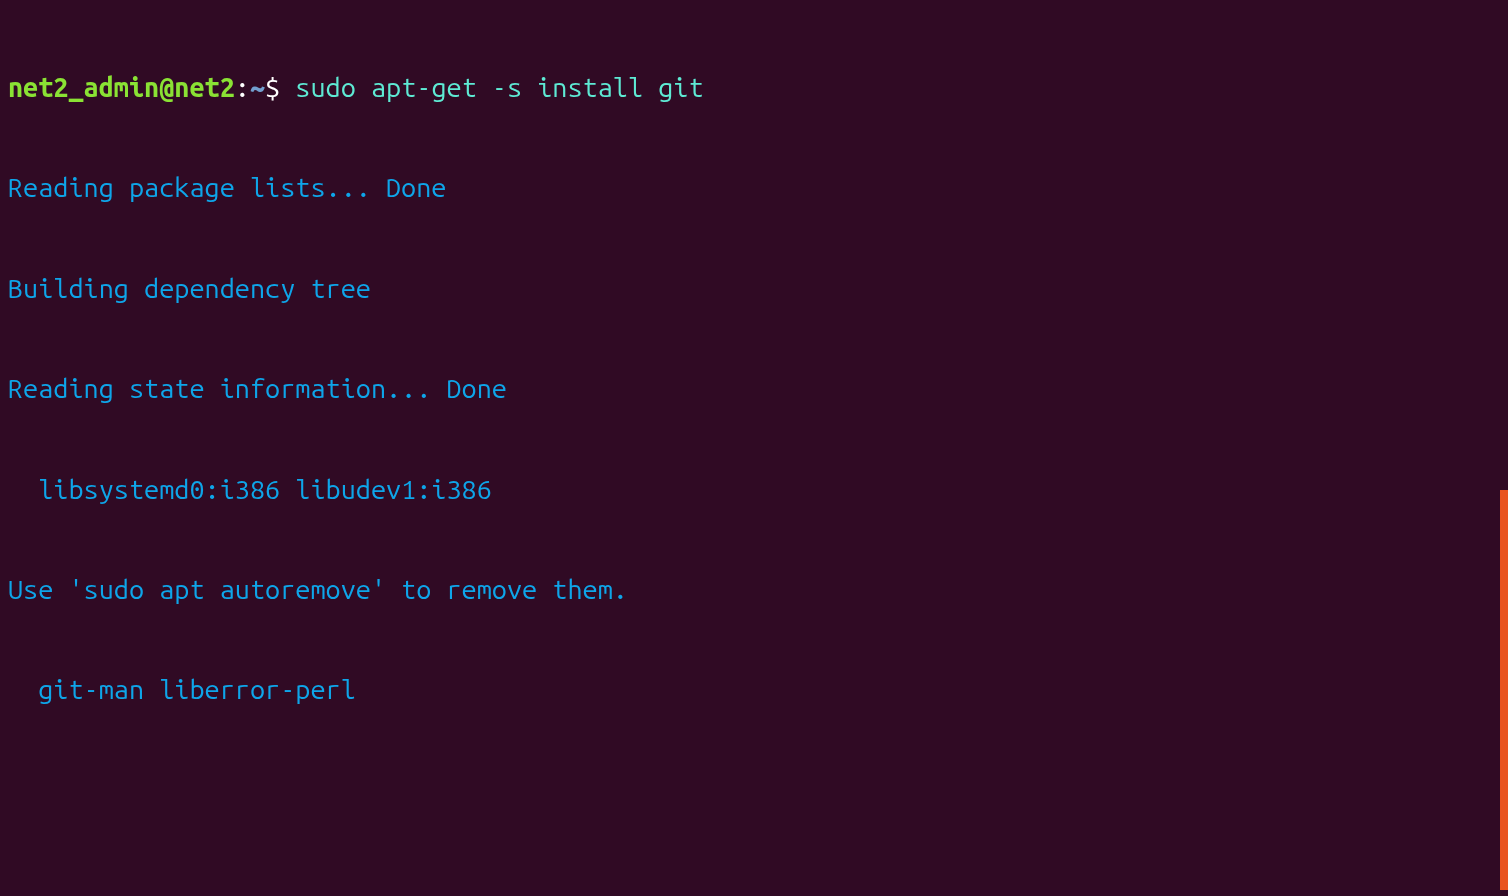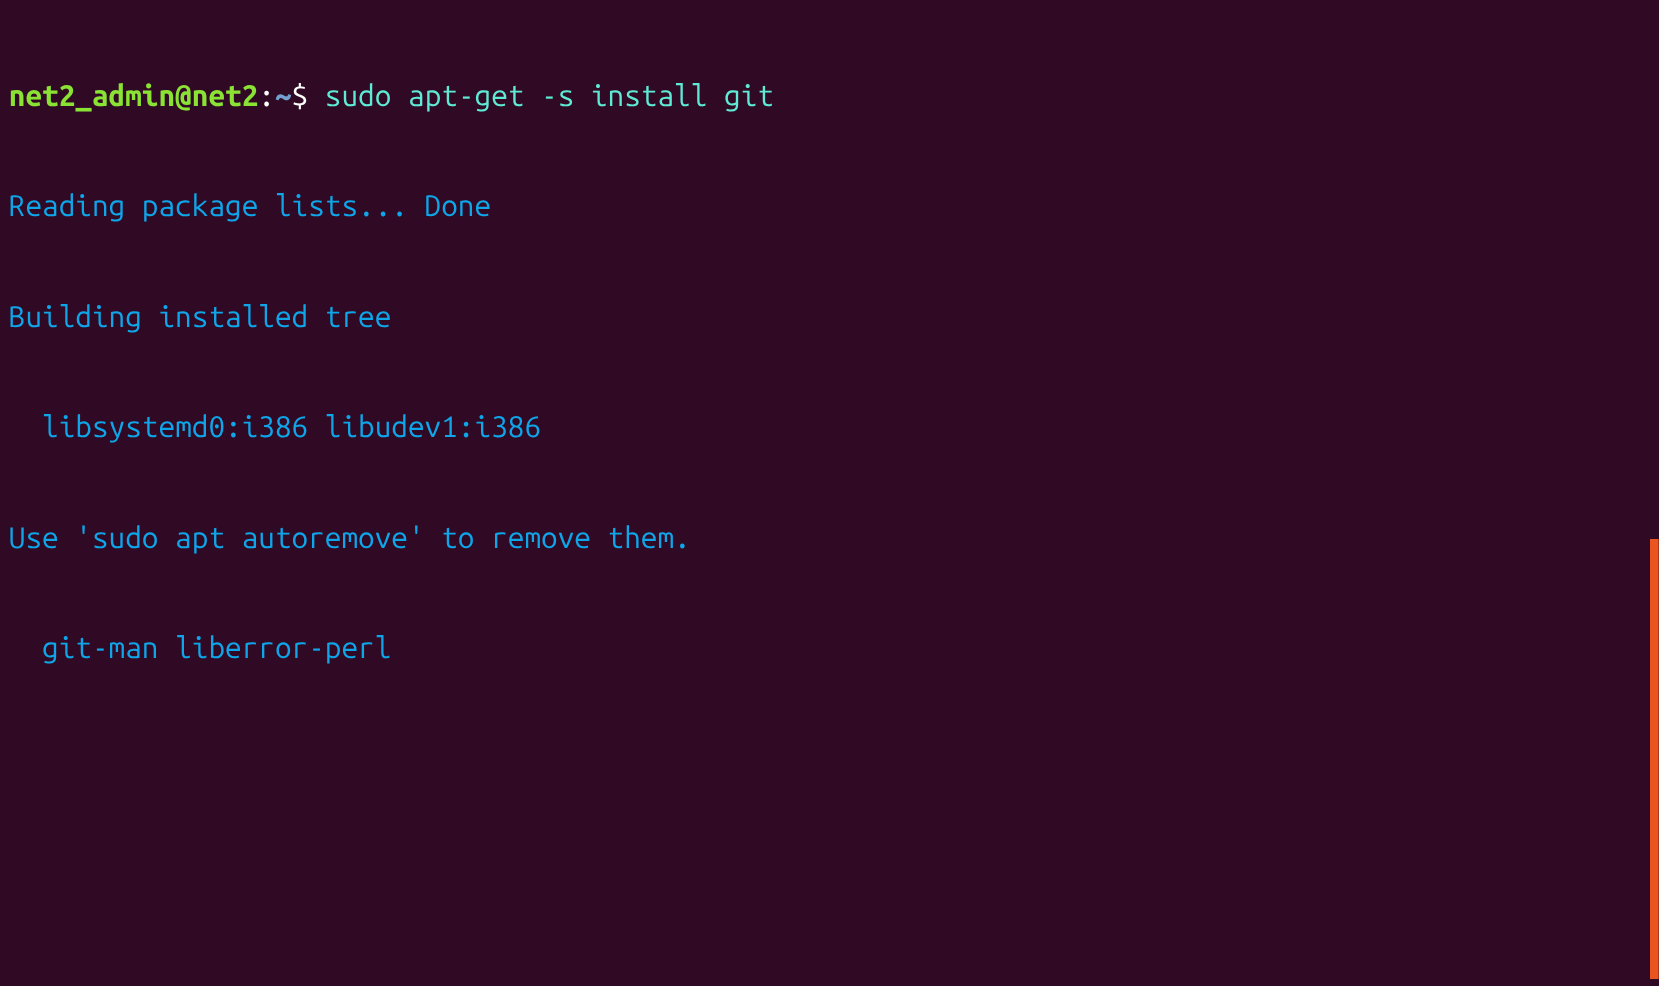--- a/index.html
+++ b/index.html
@@ -51,21 +51,22 @@
     height: 400px;
     background-color: #e95420;
   }
 </style>
 </head>
 <body>
 
 <div class="terminal">
   <div><span class="prompt-user">net2_admin@net2</span><span class="prompt-sep">:</span><span class="prompt-path">~</span><span class="prompt-dollar">$</span> <span class="command">sudo apt-get -s install git</span></div>
   <div class="output-line">Reading package lists... Done</div>
-  <div class="output-line">Building installed tree</div>
+  <div class="output-line">Building dependency tree</div>
+  <div class="output-line">Reading state information... Done</div>
   <div class="output-line">  libsystemd0:i386 libudev1:i386</div>
   <div class="output-line">Use 'sudo apt autoremove' to remove them.</div>
   <div class="output-line">  git-man liberror-perl</div>
   
   
   
   
   
   
   

